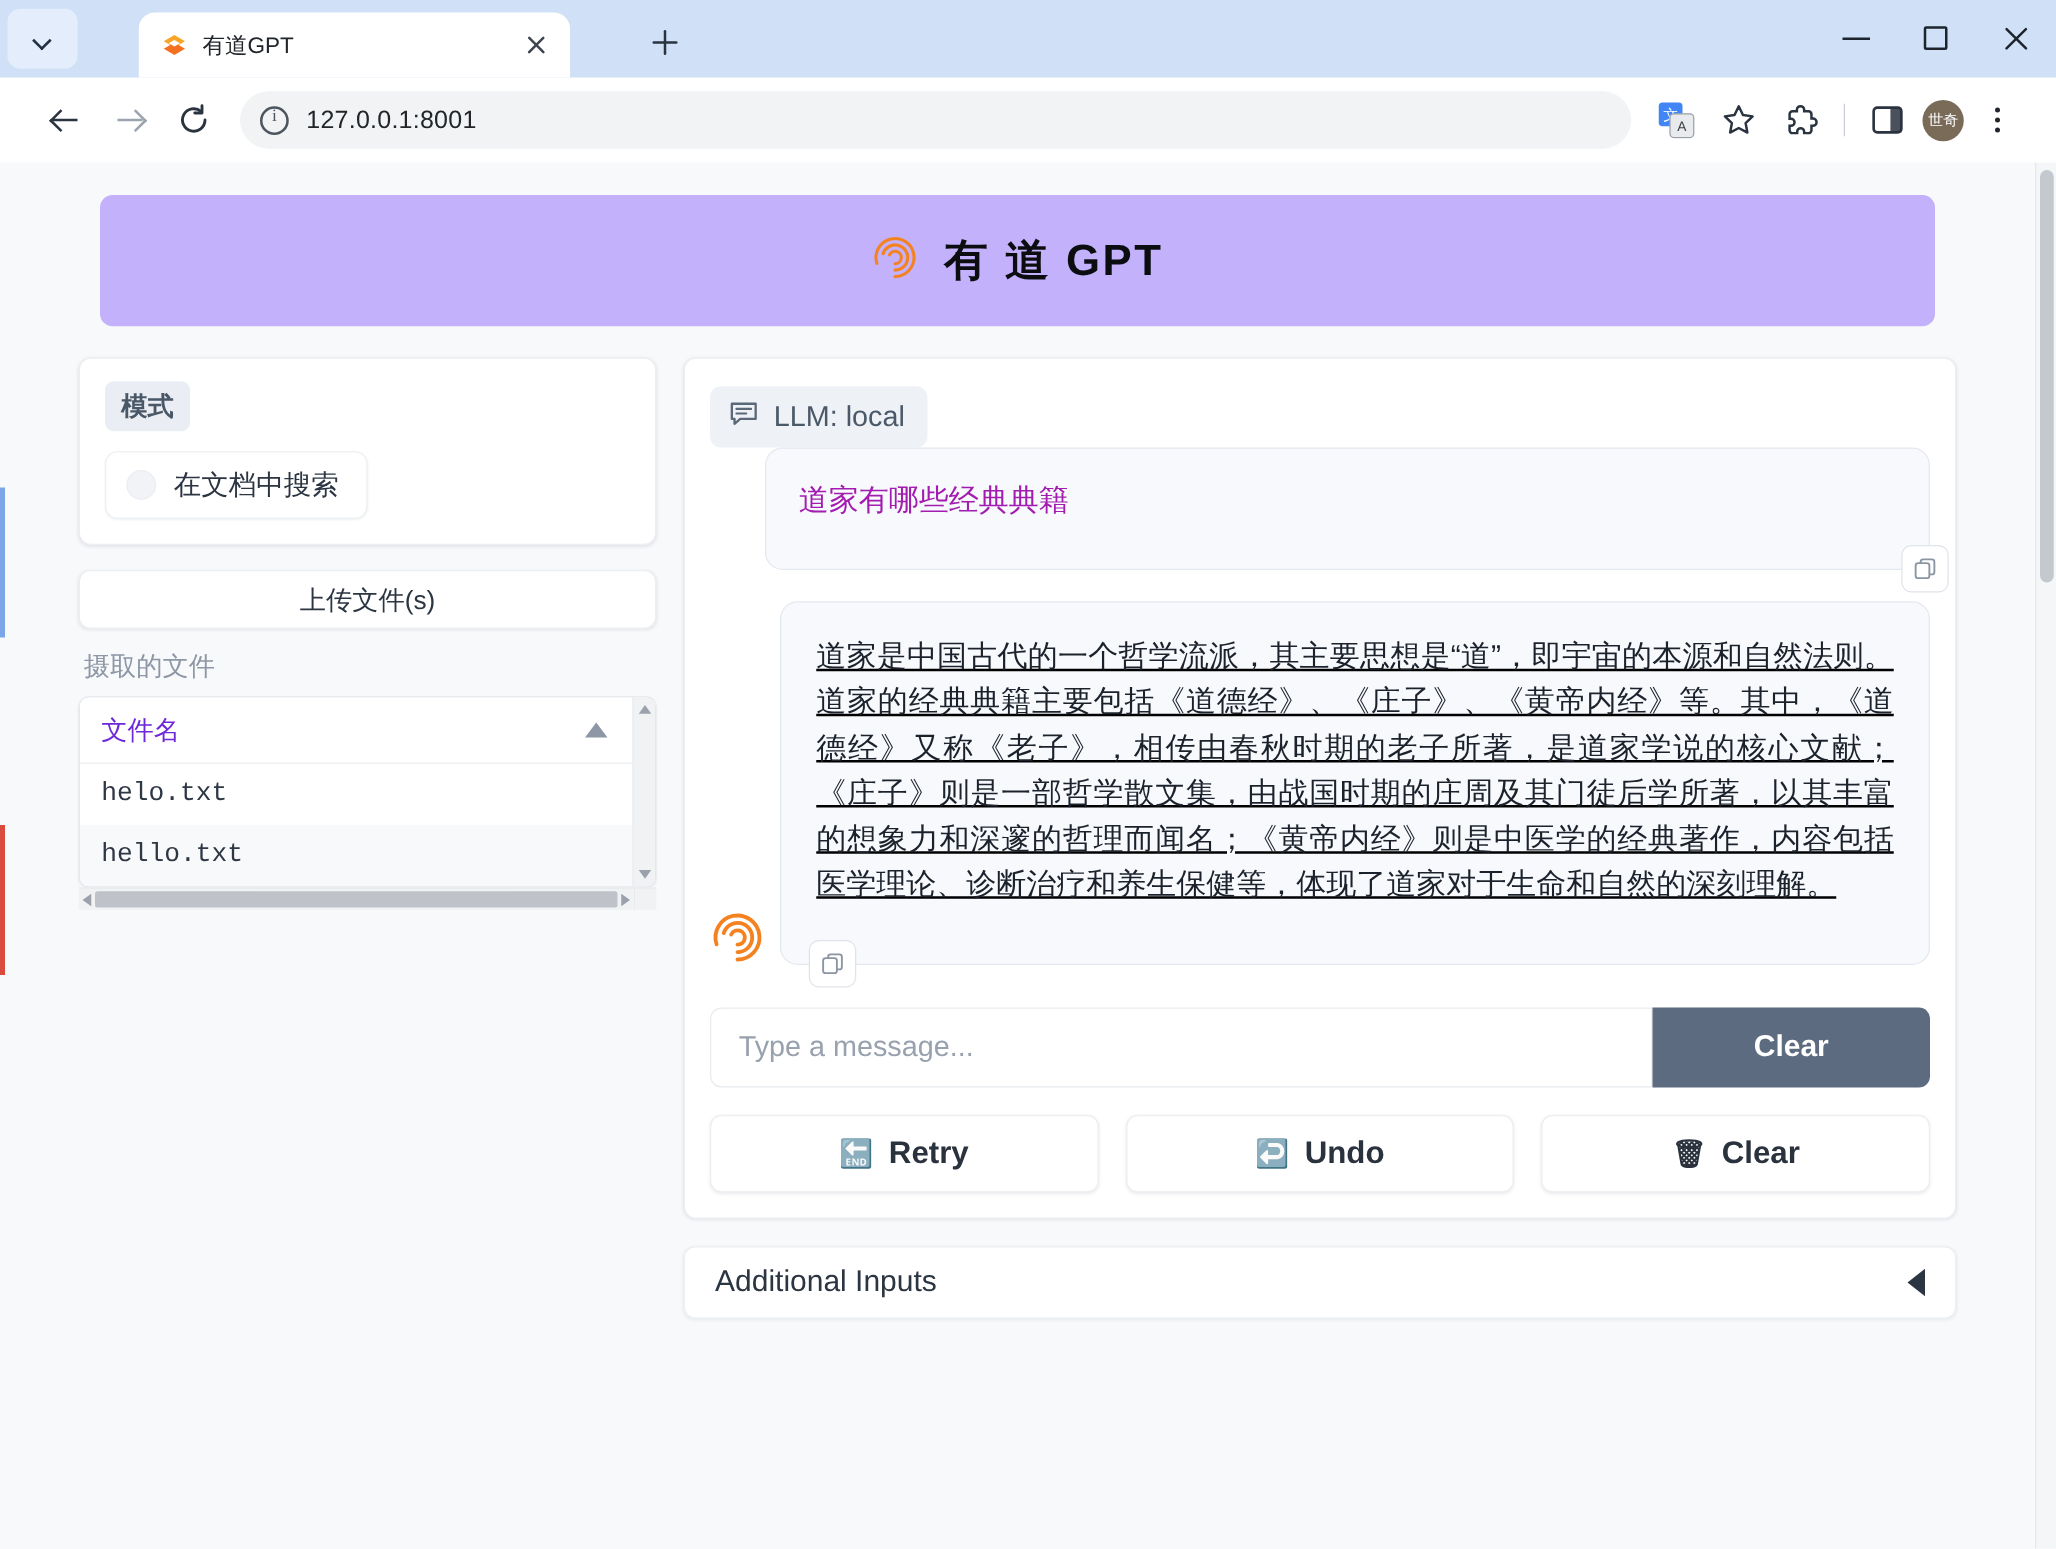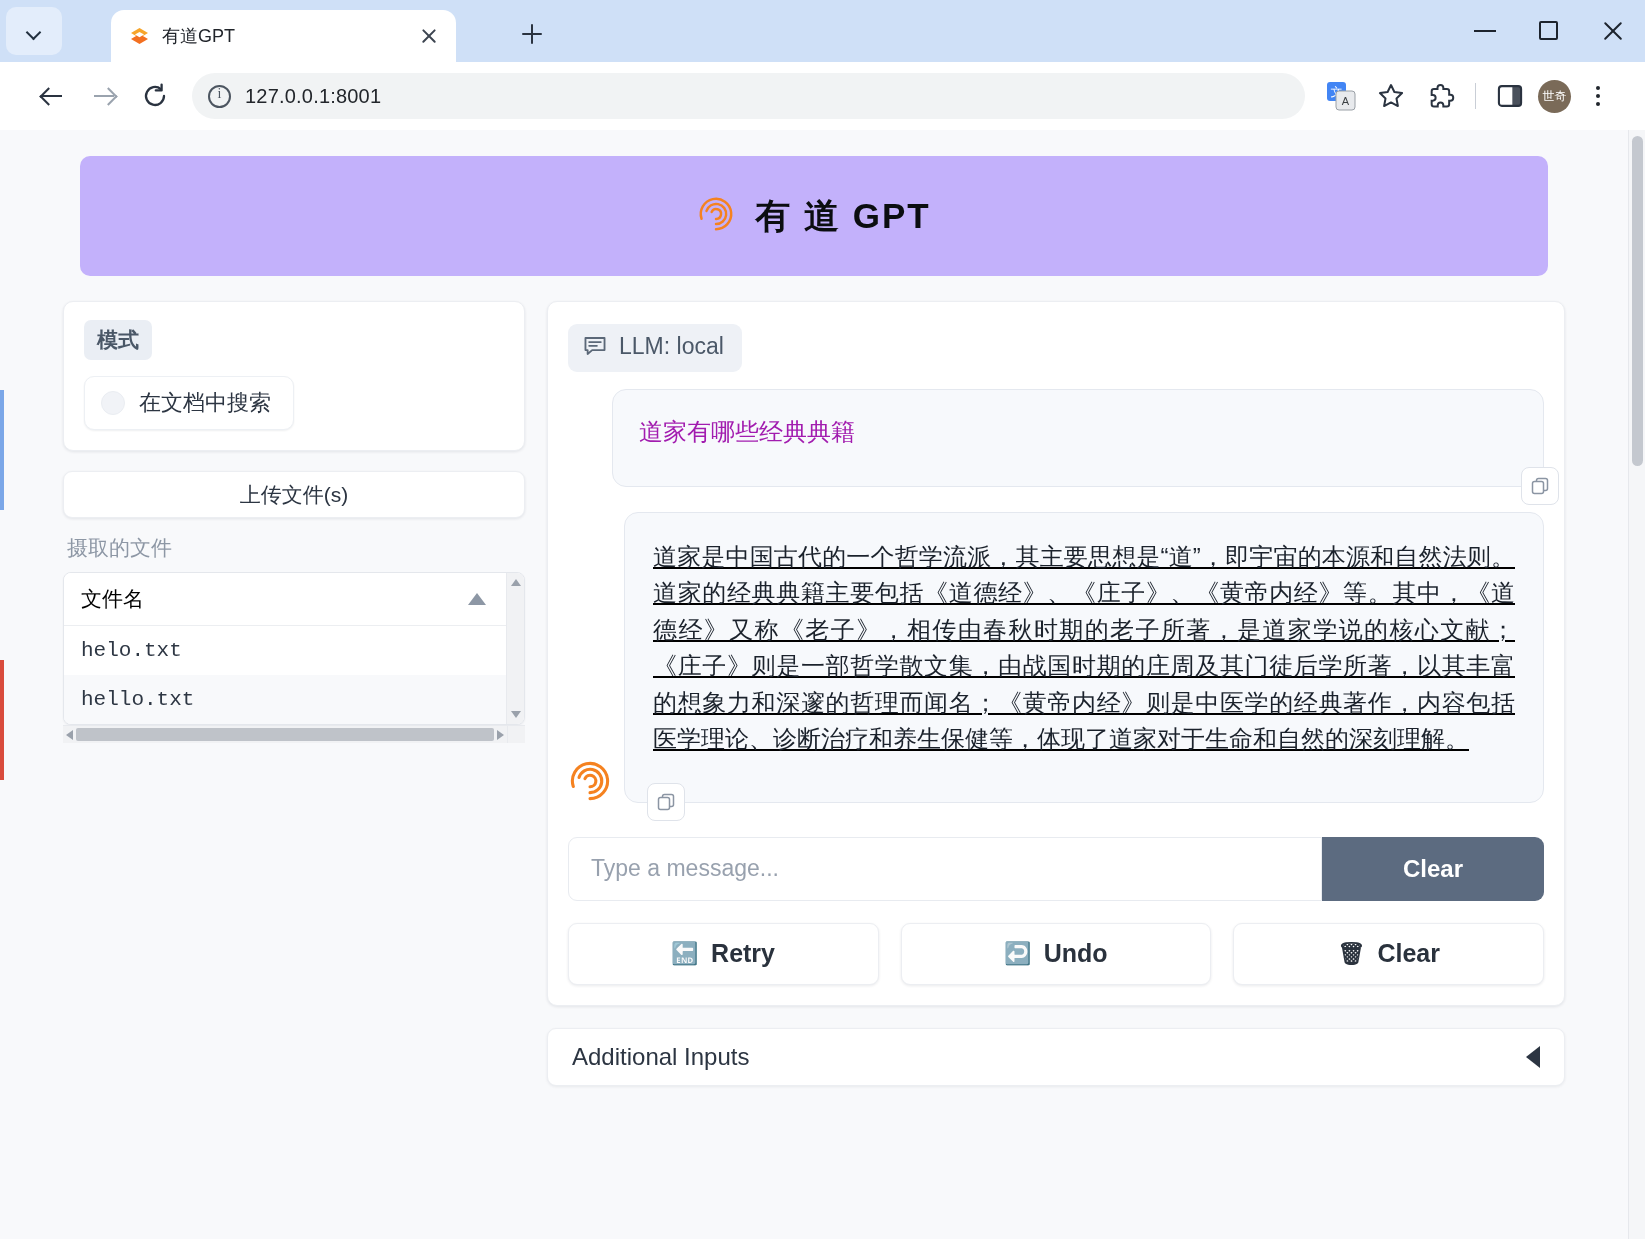--- a/index.html
+++ b/index.html
@@ -108,21 +108,21 @@
   .viewport { flex: 1; position: relative; background:#f8f9fb; overflow: hidden; display:flex; }
   .page {
     flex: 1; background:#f8f9fb; padding: 26px 0 0 0; overflow: hidden; position: relative;
   }
   .pagescroll { width: 17px; background:#f5f6f8; border-left:1px solid #e6e8ec; position:relative; }
   .pagescroll .thumb {
     position:absolute; left:3px; top:6px; width:11px; height:330px; background:#c4c8cf; border-radius:6px;
   }
 
   .hero {
-    margin: 0 80px; height: 120px; background: #c3b1fb; border-radius: 10px;
+    margin: 0 80px; height: 105px; background: #c3b1fb; border-radius: 10px;
     display:flex; align-items:center; justify-content:center; gap: 20px;
   }
   .hero-title { font-size: 35px; font-weight: bold; color:#0b0d10; letter-spacing: 2px; }
 
   .cols { display: flex; gap: 22px; padding: 25px 63px 0 63px; align-items: flex-start; }
   .sidebar { width: 462px; flex: none; }
   .main { flex: 1; min-width: 0; }
 
   .card {
     background:#ffffff; border-radius: 10px; box-shadow: 0 1px 3px rgba(16,24,40,.09);
@@ -165,21 +165,21 @@
 
   .filetable-wrap {
     background:#fff; border:1px solid #e4e7ec; border-radius: 8px;
     display: flex; overflow: hidden; box-shadow: 0 1px 2px rgba(16,24,40,.05);
   }
   .filetable-inner { flex:1; min-width:0; display:flex; flex-direction:column; }
   .fth {
     display:flex; align-items:center; justify-content:space-between;
     padding: 12px 16px 12px 17px; border-bottom: 1px solid #eceef1; background:#fff;
   }
-  .fth-text { font-size: 21px; color:#000000; }
+  .fth-text { font-size: 21px; color:#6d28d9; }
   .sort-caret { width:0;height:0; border-left: 9px solid transparent; border-right:9px solid transparent;
     border-bottom: 12px solid #8d97a5; margin-right: 4px; }
   .ftr { padding: 13px 17px; font-size: 21px; color:#2e3744;
     font-family: "Liberation Mono", "DejaVu Sans Mono", monospace; cursor: pointer; }
   .ftr.alt { background:#f8f9fb; }
   .vscroll { width: 18px; background:#f1f2f4; border-left:1px solid #e8eaee; position:relative; }
   .vscroll .up, .vscroll .dn { position:absolute; left:4px; width:0;height:0;
     border-left:5px solid transparent; border-right:5px solid transparent; }
   .vscroll .up { top:6px; border-bottom:7px solid #9aa1ab; }
   .vscroll .dn { bottom:6px; border-top:7px solid #9aa1ab; }
@@ -189,22 +189,22 @@
     border-bottom:5px solid transparent; flex:none; margin:0 3px; }
   .hscroll .lt { border-right:7px solid #9aa1ab; }
   .hscroll .rt { border-left:7px solid #9aa1ab; }
   .hscroll .hthumb { flex:1; height:13px; background:#bfc3c9; border-radius:2px; }
   .hscroll-outer { display:flex; }
   .hscroll-pad { width:18px; background:#f1f2f4; border-left:1px solid #e8eaee; border-top:1px solid #e8eaee; }
 
   
   .chatcard { padding: 22px 20px 20px 20px; }
   .llm-badge {
-    display:inline-flex; gap: 11px; background:#eef1f6;
-    border-radius: 9px; padding: 9px 18px 9px 14px; margin-bottom: 17px;
+    display:inline-flex; align-items:center; gap: 11px; background:#eef1f6;
+    border-radius: 9px; padding: 9px 18px 9px 14px; 
   }
   .llm-text { font-size: 23px; color:#4b5868; }
   .chatlog { display:flex; flex-direction: column; }
   .msg-user {
     align-self: stretch; margin-left: 44px; background:#f7f9fc;
     border:1px solid #e4e8ef; border-radius: 14px; padding: 24px 26px 36px 26px;
     position: relative;
   }
   .msg-user .text { font-size: 24px; color:#a21caf; line-height: 1.5; }
   .copybtn {

